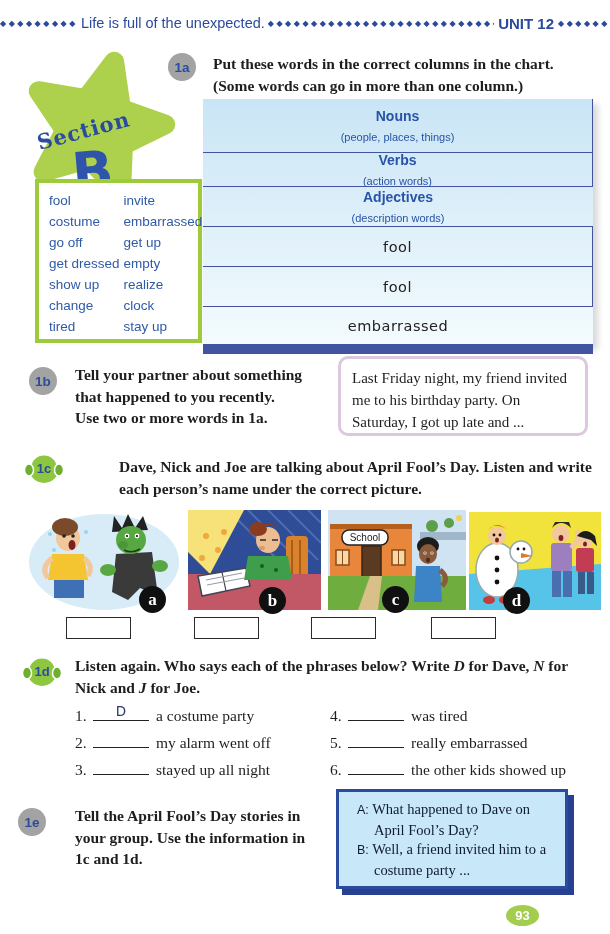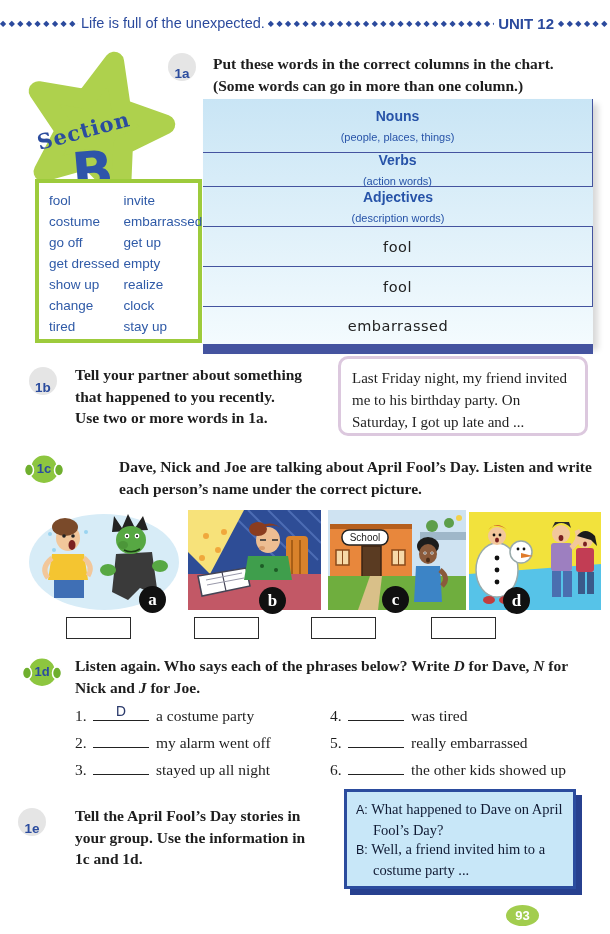--- a/index.html
+++ b/index.html
@@ -19,22 +19,22 @@
   
   .star-wrap { position:absolute; left:8px; top:44px; width:182px; height:164px; }
   .star-word { position:absolute; left:28px; top:74px; transform:rotate(-15deg);
                font-family:"DejaVu Serif", serif; font-weight:bold; font-size:21px;
                letter-spacing:1px; color:#2b4c9e; }
   .star-letter { position:absolute; left:64px; top:96px; transform:rotate(-5deg);
                font-family:"DejaVu Sans", sans-serif; font-weight:800; font-size:54px;
                color:#2e55a9; }
 
   
-  .badge { position:absolute; width:28px; height:28px; border-radius:50%; background:#e5e5e5;
-           display:flex; align-items:flex-end; justify-content:center;
+  .badge { position:absolute; width:28px; height:28px; border-radius:50%; background:#a3a3a3;
+           display:flex; align-items:center; justify-content:center;
            color:#2b4c9e; font-weight:bold; font-size:13.5px; }
   .hp-badge { position:absolute; width:44px; height:36px; }
 
   .instr { position:absolute; font-family:"Liberation Serif", serif; font-weight:bold;
            font-size:15.5px; line-height:21.5px; color:#1e1e1e; }
   .instr .it { font-style:italic; }
 
   
   .vtable { position:absolute; left:203px; top:99px; width:390px; height:246px;
             background:linear-gradient(#c9e5f5, #f4fbfe);
@@ -71,23 +71,23 @@
   
   .phr-item { position:absolute; font-family:"Liberation Serif", serif; font-size:15.5px; color:#1e1e1e;
               white-space:nowrap; }
   .phr-num { display:inline-block; width:18px; }
   .blank { display:inline-block; width:56px; border-bottom:1.6px solid #222; height:15px;
            margin-right:7px; position:relative; }
   .blank .ans { position:absolute; left:0; right:0; bottom:1px; text-align:center;
                 font-family:"DejaVu Sans", sans-serif; font-size:13.5px; color:#2b3a6b; }
 
   
-  .dialog { position:absolute; left:344px; top:789px; width:232px; height:100px; box-sizing:border-box;
+  .dialog { position:absolute; left:336px; top:789px; width:232px; height:100px; box-sizing:border-box;
             background:#c8e7f8; border:3px solid #2b4c9e; box-shadow:6px 6px 0 #27408f;
-            padding:8px 9px; color:#101a33; }
+            padding:8px 18px; color:#101a33; }
   .dlg-line { font-family:"Liberation Serif", serif; font-size:14.5px; line-height:19.5px;
               padding-left:17px; text-indent:-17px; }
   .dlg-speaker { font-family:"Liberation Sans", sans-serif; font-size:12.5px; }
 
   .page-num { position:absolute; left:506px; top:905px; width:33px; height:21px; background:#a2cd4e;
               border-radius:50%; display:flex; align-items:center; justify-content:center;
               color:#fff; font-weight:bold; font-size:13px; }
 </style>
 </head>
 <body>

